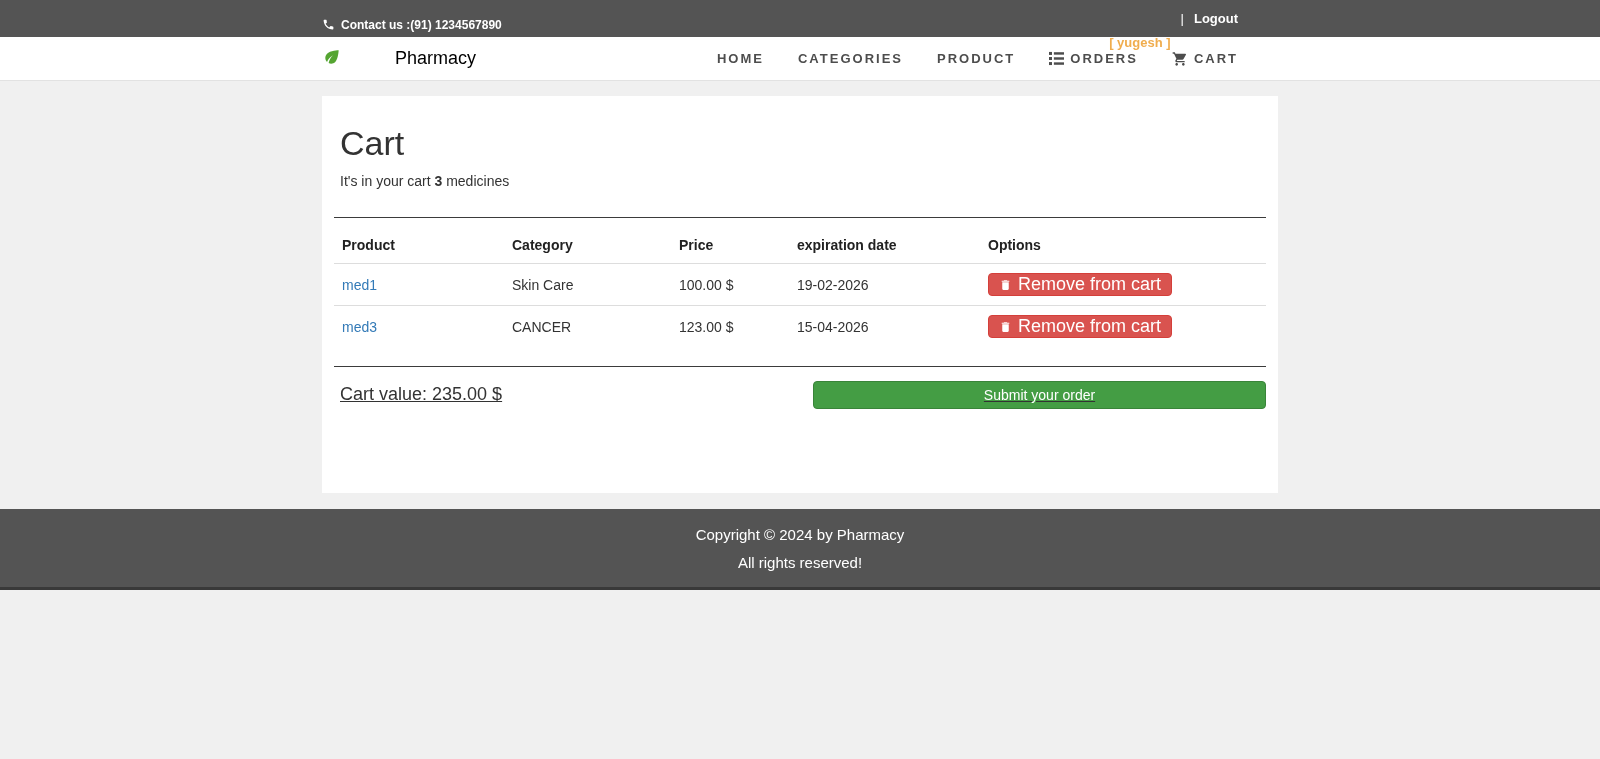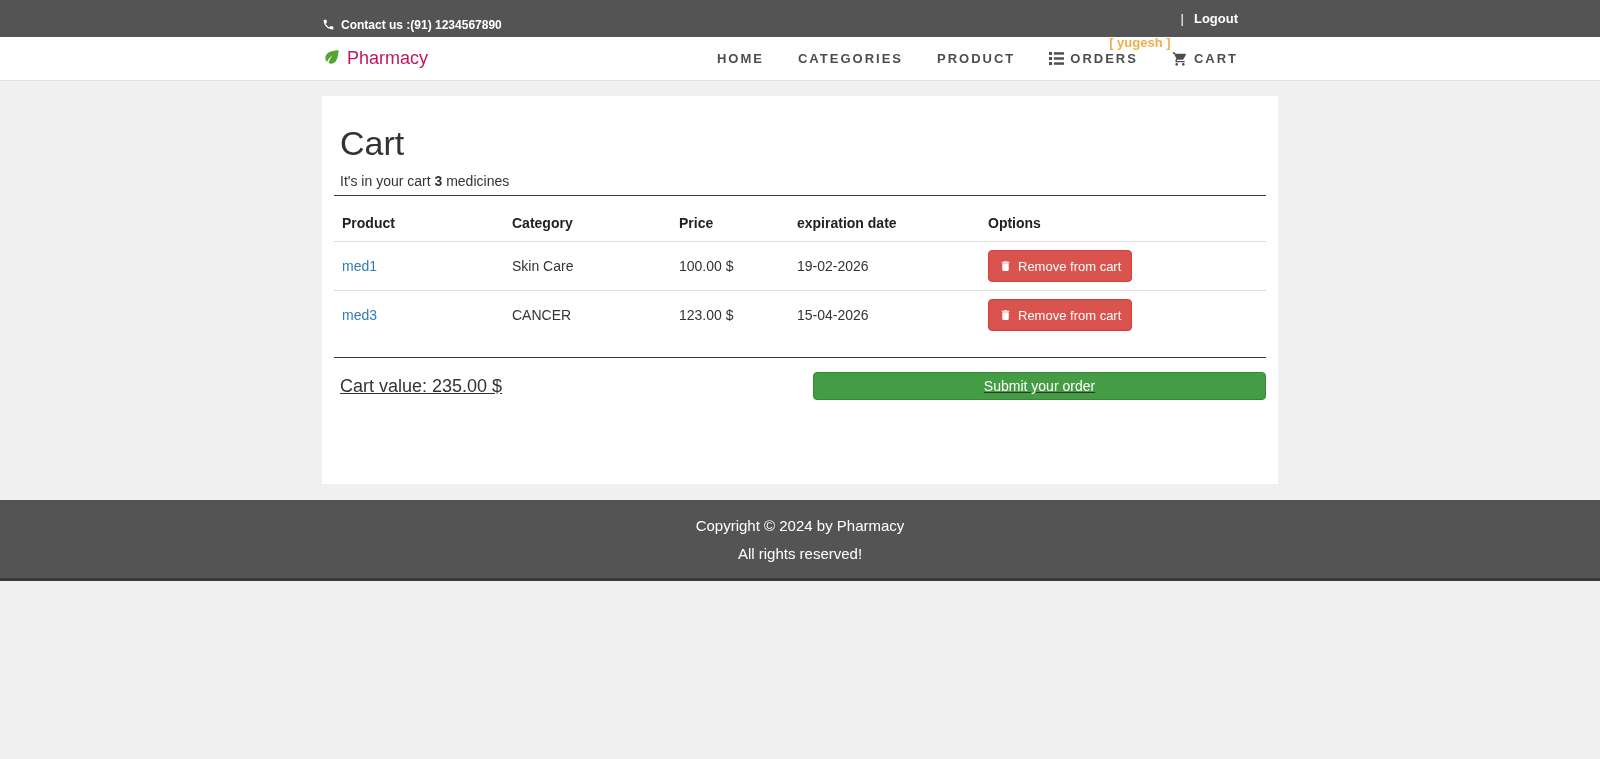--- a/index.html
+++ b/index.html
@@ -38,37 +38,37 @@
   
   .navbar {
     background: #ffffff;
     height: 44px;
     border-bottom: 1px solid #e2e2e2;
     display: flex;
     align-items: center;
   }
   .navbar .container { display: flex; justify-content: space-between; align-items: center; padding-right: 40px; }
   .brand { display: flex; align-items: center; gap: 5px; text-decoration: none; }
-  .brand-text { font-size: 18px; color: #be185d; }
+  .brand-text { font-size: 18px; color: #000000; margin-left: 48px; }
   .nav-links { display: flex; align-items: center; gap: 34px; }
   .nav-link {
     display: flex; align-items: center; gap: 6px;
     font-size: 13px; font-weight: bold; letter-spacing: 2px;
     color: #4d4d4d; text-decoration: none; text-transform: uppercase; justify-content: flex-end;
   }
   .nav-link svg { display: block; }
 
   
   .card {
     background: #ffffff;
     margin: 15px auto 16px;
     padding: 14px 12px 84px;
   }
   .page-title { font-size: 34px; font-weight: 400; color: #333; margin: 14px 6px 10px; }
-  .subtitle { font-size: 14px; color: #333; margin: 0 6px 6px; }
+  .subtitle { font-size: 14px; color: #333; margin: 0 6px 28px; }
   .subtitle b { font-weight: bold; }
   .rule-dark { border: 0; border-top: 1px solid #3b3b3b; margin: 0; }
 
   
   table.cart-table { width: 100%; border-collapse: collapse; margin-top: 10px; }
   .cart-table th {
     text-align: left; font-size: 14px; font-weight: bold; color: #222;
     padding: 9px 8px 10px;
   }
   .cart-table td {
@@ -78,22 +78,22 @@
   }
   .cart-table th:nth-child(1), .cart-table td:nth-child(1) { width: 170px; }
   .cart-table th:nth-child(2), .cart-table td:nth-child(2) { width: 167px; }
   .cart-table th:nth-child(3), .cart-table td:nth-child(3) { width: 118px; }
   .cart-table th:nth-child(4), .cart-table td:nth-child(4) { width: 191px; }
   .product-link { color: #337ab7; text-decoration: none; }
 
   .btn-danger {
     display: inline-flex; align-items: center; gap: 6px;
     background: #d9534f; border: 1px solid #d43f3a;
-    color: #ffffff; font-size: 13px; font-family: inherit;
-    padding: 4px 10px; border-radius: 4px; cursor: pointer; height: 32px;
+    color: #ffffff; font-size: 18px; font-family: inherit;
+    padding: 4px 10px; border-radius: 4px; cursor: pointer; height: 23px;
   }
   .btn-danger svg { display: block; }
 
   
   .rule-bottom { border: 0; border-top: 1px solid #3b3b3b; margin: 18px 0 0; }
   .summary-row {
     display: flex; justify-content: space-between; align-items: center;
     margin: 14px 0 0; padding: 0 0 0 6px; text-decoration: underline;
   }
   .cart-value { font-size: 18px; color: #333; }

